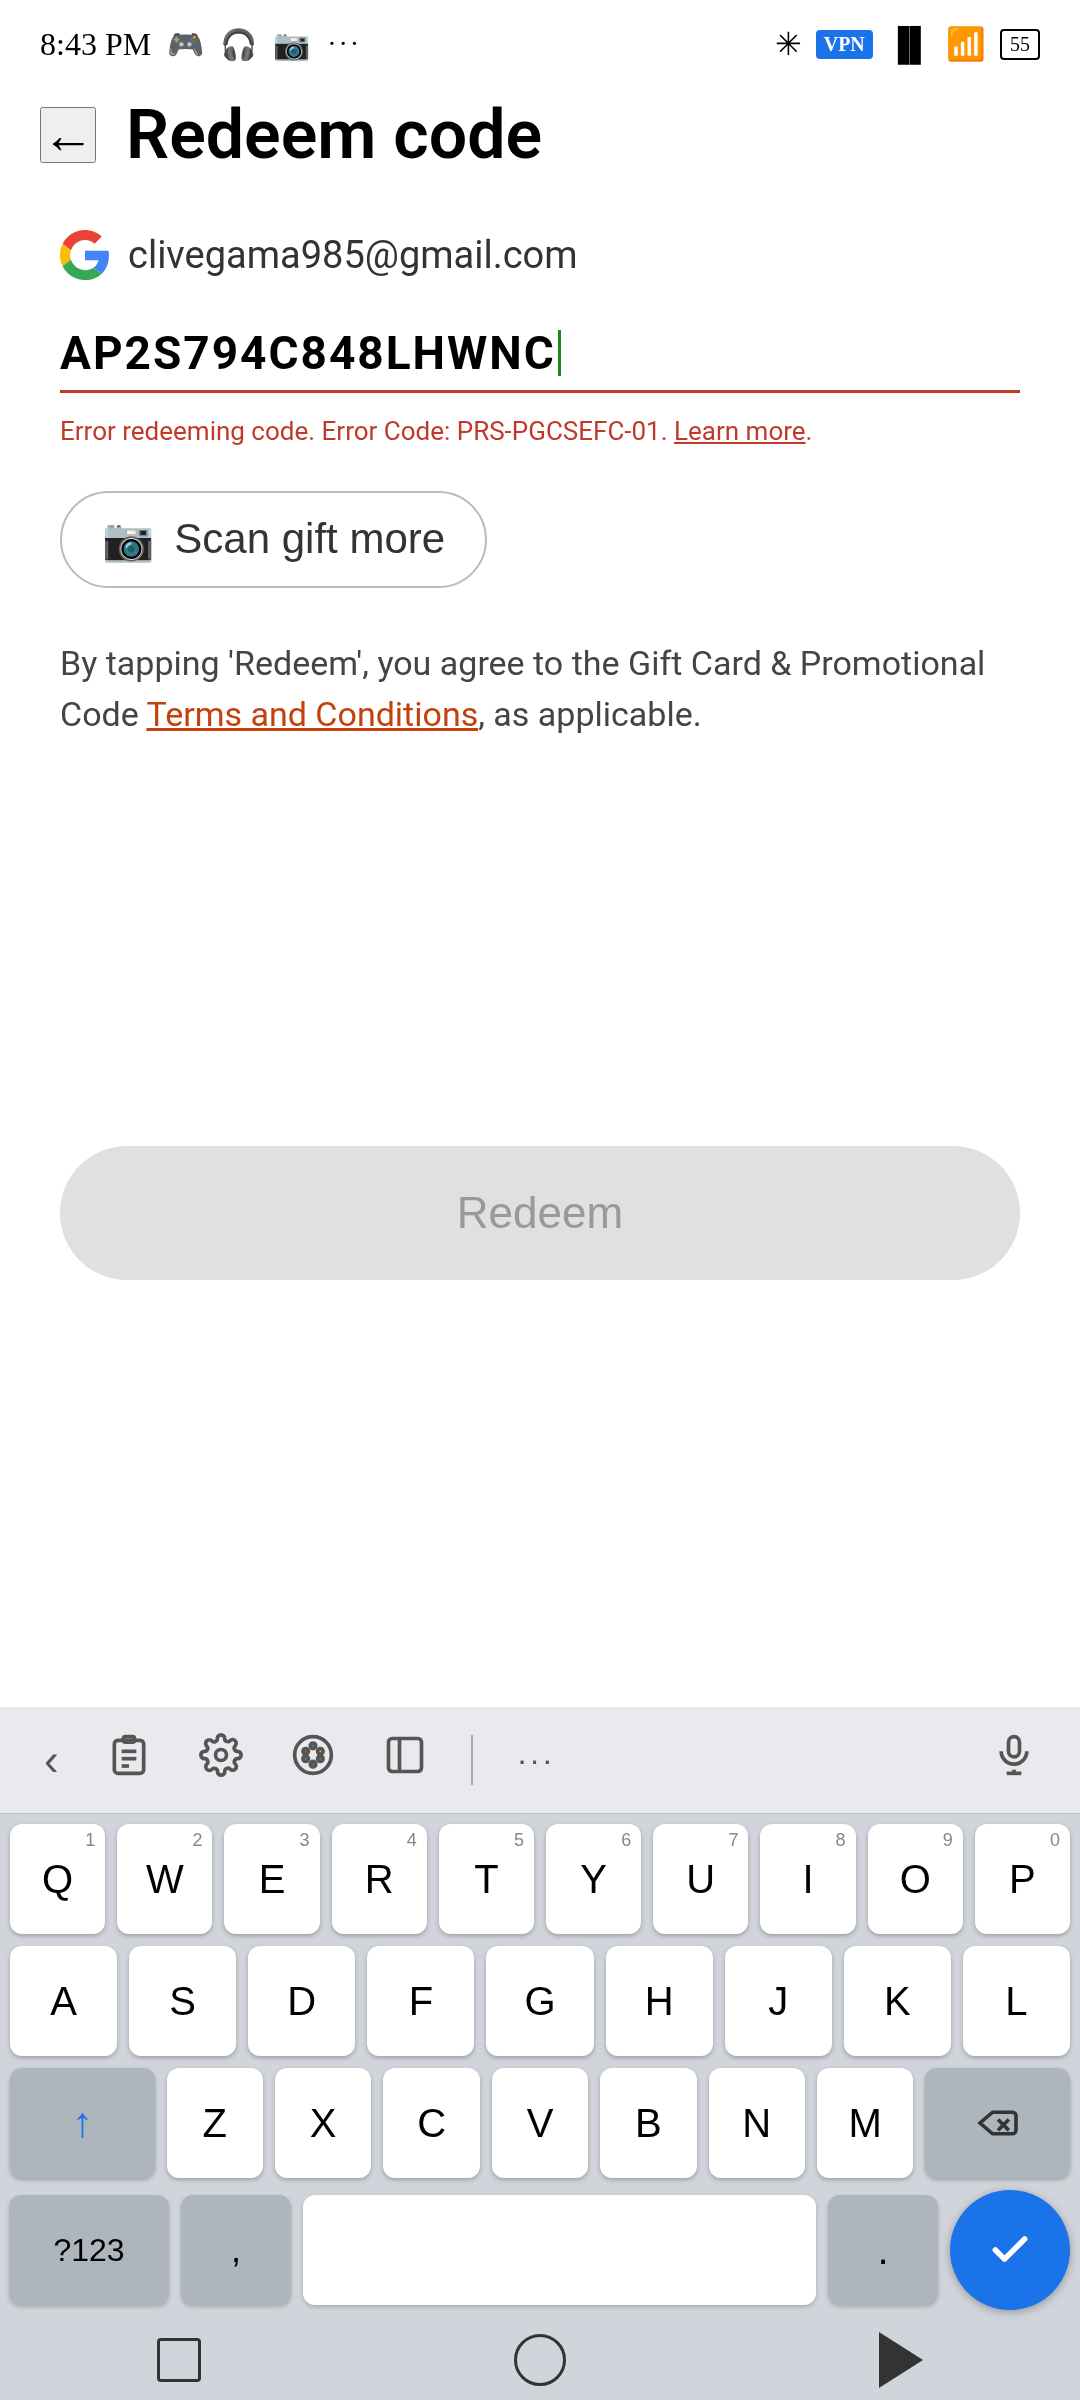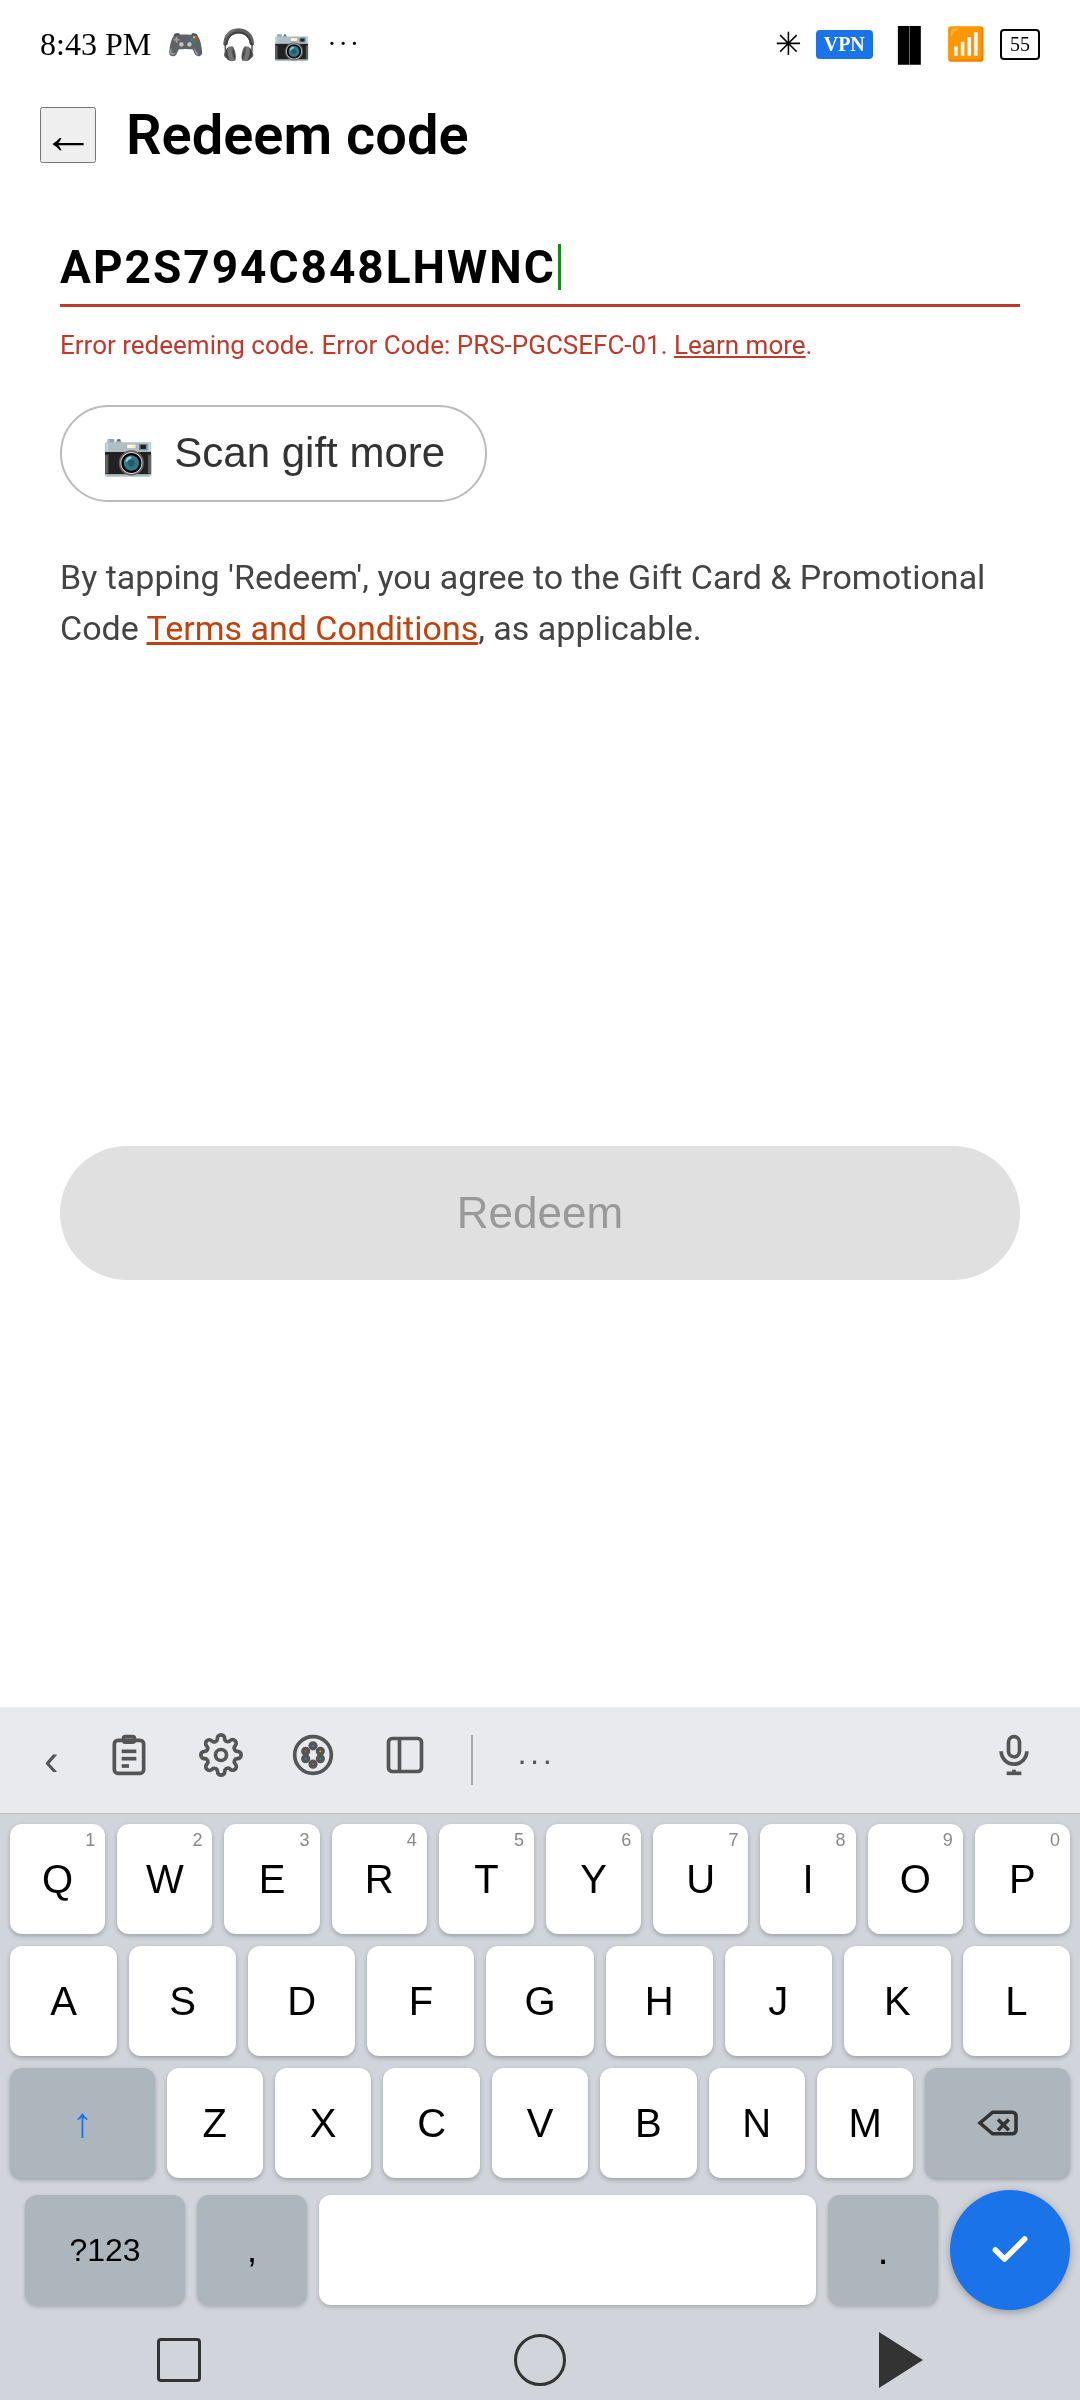--- a/index.html
+++ b/index.html
@@ -53,21 +53,21 @@
       height: 110px;
     }
     .back-btn {
       font-size: 52px;
       color: #000;
       margin-right: 30px;
       cursor: pointer;
       line-height: 1;
     }
     .page-title {
-      font-size: 56px;
+      font-size: 68px;
       font-weight: 600;
       color: #000;
     }
 
     
     .content {
       padding: 40px 60px;
     }
 
     
@@ -253,21 +253,21 @@
       align-items: center;
       justify-content: center;
       box-shadow: 0 2px 8px rgba(0,0,0,0.3);
     }
 
     
     .kb-row-bottom {
       display: flex;
       align-items: center;
       gap: 12px;
-      padding: 0 10px 10px 25px;
+      padding: 0 10px 10px 9px;
     }
     .kb-key-sym {
       background: #adb5bd;
       border-radius: 12px;
       border: none;
       font-size: 32px;
       color: #000;
       cursor: pointer;
       height: 110px;
       width: 160px;
@@ -369,20 +369,30 @@
 </div>
 
 <div class="header">
   <button class="back-btn">←</button>
   <span class="page-title">Redeem code</span>
 </div>
 
 <div class="content">
 
   
+  <div class="account-row">
+
+    <svg class="google-g" viewBox="0 0 48 48" xmlns="http://www.w3.org/2000/svg">
+      <path fill="#EA4335" d="M24 9.5c3.54 0 6.71 1.22 9.21 3.6l6.85-6.85C35.9 2.38 30.47 0 24 0 14.62 0 6.51 5.38 2.56 13.22l7.98 6.19C12.43 13.72 17.74 9.5 24 9.5z"></path>
+      <path fill="#4285F4" d="M46.98 24.55c0-1.57-.15-3.09-.38-4.55H24v9.02h12.94c-.58 2.96-2.26 5.48-4.78 7.18l7.73 6c4.51-4.18 7.09-10.36 7.09-17.65z"></path>
+      <path fill="#FBBC05" d="M10.53 28.59c-.48-1.45-.76-2.99-.76-4.59s.27-3.14.76-4.59l-7.98-6.19C.92 16.46 0 20.12 0 24c0 3.88.92 7.54 2.56 10.78l7.97-6.19z"></path>
+      <path fill="#34A853" d="M24 48c6.48 0 11.93-2.13 15.89-5.81l-7.73-6c-2.18 1.48-4.97 2.35-8.16 2.35-6.26 0-11.57-4.22-13.47-9.91l-7.98 6.19C6.51 42.62 14.62 48 24 48z"></path>
+    </svg>
+    <span class="account-email">clivegama985@gmail.com</span>
+  </div>
 
   
   <div class="code-input-wrapper">
     <div style="font-size:46px; letter-spacing:2px; padding:10px 0; border-bottom:3px solid #c0392b; color:#000; display:flex; align-items:center;">
       <span>AP2S794C848LHWNC</span>
         <span class="cursor-caret"></span>
     </div>
   </div>
 
   

